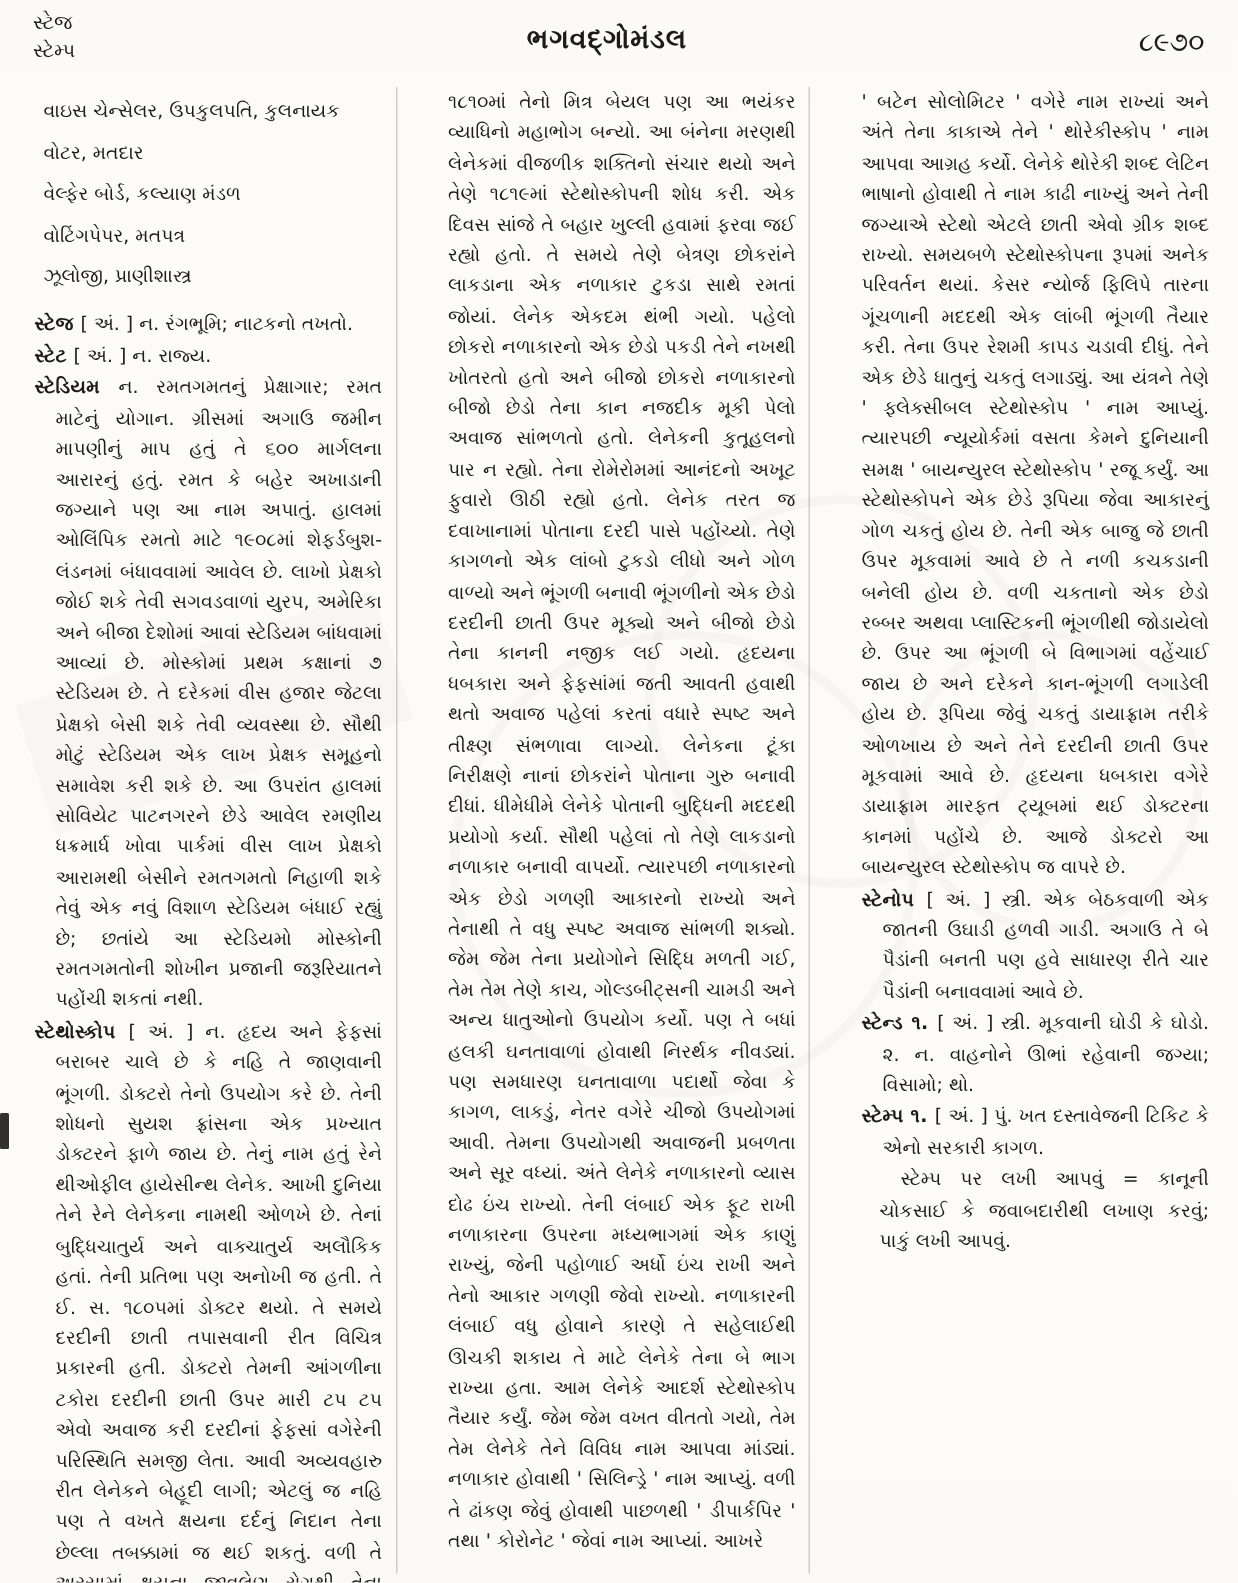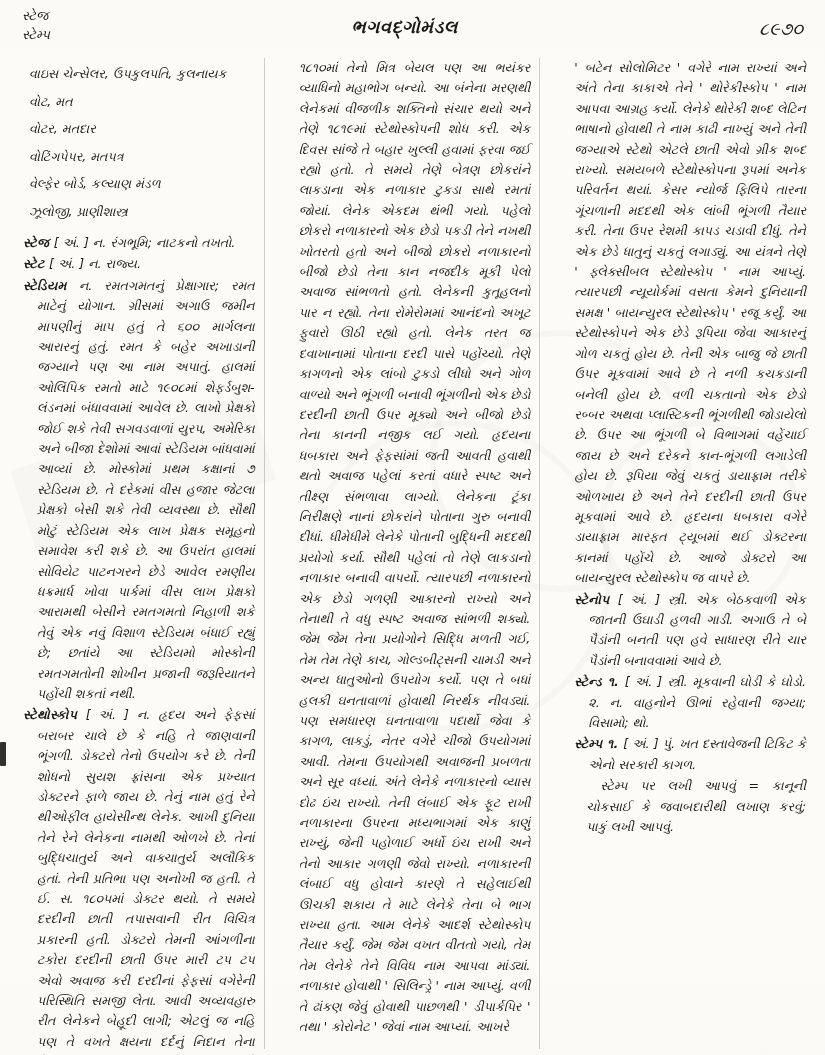--- a/index.html
+++ b/index.html
@@ -2,21 +2,21 @@
 <html><head>
 <meta charset="utf-8">
 <style>
   html,body{margin:0;padding:0;}
   body{
     width:825px;height:1055px;overflow:hidden;position:relative;
     background:#fcfbf8;
     font-family:"DejaVu Sans","Liberation Sans",sans-serif;
     color:#1c1b18;
   }
-  .scan-page{position:absolute;inset:0;background:linear-gradient(180deg,#fbfaf6 0%,#fcfbf8 8%,#fcfbf8 92%,#faf9f5 100%);font-style:italic;}
+  .scan-page{position:absolute;inset:0;background:linear-gradient(180deg,#fbfaf6 0%,#fcfbf8 8%,#fcfbf8 92%,#faf9f5 100%);}
   
   .page-header{
     position:absolute;top:6px;left:22px;right:22px;height:52px;
     display:flex;justify-content:space-between;align-items:flex-start;
     font-size:13px;
   }
   .guide-words{line-height:19px;}
   .page-title{font-weight:bold;font-size:18px;padding-top:10px;letter-spacing:.5px;}
   .page-number{font-size:18px;padding-top:12px;}
   
@@ -60,24 +60,23 @@
       <div>સ્ટેમ્પ</div>
     </div>
     <div class="page-title">ભગવદ્ગોમંડલ</div>
     <div class="page-number">૮૯૭૦</div>
   </div>
 
   <div class="page-body">
     <div class="col col-1">
         <div class="glossary">
           <div>વાઇસ ચેન્સેલર, ઉપકુલપતિ, કુલનાયક</div>
-          <div>વોટ, મત</div>
           <div>વોટર, મતદાર</div>
+          <div>વેલ્ફેર બોર્ડ, કલ્યાણ મંડળ</div>
           <div>વોટિંગપેપર, મતપત્ર</div>
-          <div>વેલ્ફેર બોર્ડ, કલ્યાણ મંડળ</div>
           <div>ઝૂલોજી, પ્રાણીશાસ્ત્ર</div>
         </div>
         <p class="entry"><b class="headword">સ્ટેજ </b>[ અં. ] ન. રંગભૂમિ; નાટકનો તખતો.</p>
         <p class="entry"><b class="headword">સ્ટેટ </b>[ અં. ] ન. રાજ્ય.</p>
         <p class="entry"><b class="headword">સ્ટેડિયમ </b>ન. રમતગમતનું પ્રેક્ષાગાર; રમત માટેનું યોગાન. ગ્રીસમાં અગાઉ જમીન માપણીનું માપ હતું તે ૬૦૦ માર્ગલના આરારનું હતું. રમત કે બહેર અખાડાની જગ્યાને પણ આ નામ અપાતું. હાલમાં ઓલિંપિક રમતો માટે ૧૯૦૮માં શેફર્ડબુશ-લંડનમાં બંધાવવામાં આવેલ છે. લાખો પ્રેક્ષકો જોઈ શકે તેવી સગવડવાળાં યુરપ, અમેરિકા અને બીજા દેશોમાં આવાં સ્ટેડિયમ બાંધવામાં આવ્યાં છે. મોસ્કોમાં પ્રથમ કક્ષાનાં ૭ સ્ટેડિયમ છે. તે દરેકમાં વીસ હજાર જેટલા પ્રેક્ષકો બેસી શકે તેવી વ્યવસ્થા છે. સૌથી મોટું સ્ટેડિયમ એક લાખ પ્રેક્ષક સમૂહનો સમાવેશ કરી શકે છે. આ ઉપરાંત હાલમાં સોવિયેટ પાટનગરને છેડે આવેલ રમણીય ધક્રમાર્ધ ખોવા પાર્કમાં વીસ લાખ પ્રેક્ષકો આરામથી બેસીને રમતગમતો નિહાળી શકે તેવું એક નવું વિશાળ સ્ટેડિયમ બંધાઈ રહ્યું છે; છતાંયે આ સ્ટેડિયમો મોસ્કોની રમતગમતોની શોખીન પ્રજાની જરૂરિયાતને પહોંચી શકતાં નથી.</p>
         <p class="entry"><b class="headword">સ્ટેથોસ્કોપ </b>[ અં. ] ન. હૃદય અને ફેફસાં બરાબર ચાલે છે કે નહિ તે જાણવાની ભૂંગળી. ડોક્ટરો તેનો ઉપયોગ કરે છે. તેની શોધનો સુયશ ફ્રાંસના એક પ્રખ્યાત ડોક્ટરને ફાળે જાય છે. તેનું નામ હતું રેને થીઓફીલ હાયેસીન્થ લેનેક. આખી દુનિયા તેને રેને લેનેકના નામથી ઓળખે છે. તેનાં બુદ્ધિચાતુર્ય અને વાક્ચાતુર્ય અલૌકિક હતાં. તેની પ્રતિભા પણ અનોખી જ હતી. તે ઈ. સ. ૧૮૦૫માં ડોક્ટર થયો. તે સમયે દરદીની છાતી તપાસવાની રીત વિચિત્ર પ્રકારની હતી. ડોક્ટરો તેમની આંગળીના ટકોરા દરદીની છાતી ઉપર મારી ટપ ટપ એવો અવાજ કરી દરદીનાં ફેફસાં વગેરેની પરિસ્થિતિ સમજી લેતા. આવી અવ્યવહારુ રીત લેનેકને બેહૂદી લાગી; એટલું જ નહિ પણ તે વખતે ક્ષયના દર્દનું નિદાન તેના છેલ્લા તબક્કામાં જ થઈ શકતું. વળી તે અરસામાં ક્ષયના જીવલેણ રોગથી તેના ભાઈનું મૃત્યુ થયું. થોડા જ વખતના અંતરે લગભગ</p>
       </div>
     <div class="col col-2">
         <p class="cont">૧૮૧૦માં તેનો મિત્ર બેયલ પણ આ ભયંકર વ્યાધિનો મહાભોગ બન્યો. આ બંનેના મરણથી લેનેકમાં વીજળીક શક્તિનો સંચાર થયો અને તેણે ૧૮૧૯માં સ્ટેથોસ્કોપની શોધ કરી. એક દિવસ સાંજે તે બહાર ખુલ્લી હવામાં ફરવા જઈ રહ્યો હતો. તે સમયે તેણે બેત્રણ છોકરાંને લાકડાના એક નળાકાર ટુકડા સાથે રમતાં જોયાં. લેનેક એકદમ થંભી ગયો. પહેલો છોકરો નળાકારનો એક છેડો પકડી તેને નખથી ખોતરતો હતો અને બીજો છોકરો નળાકારનો બીજો છેડો તેના કાન નજદીક મૂકી પેલો અવાજ સાંભળતો હતો. લેનેકની કુતૂહલનો પાર ન રહ્યો. તેના રોમેરોમમાં આનંદનો અખૂટ ફુવારો ઊઠી રહ્યો હતો. લેનેક તરત જ દવાખાનામાં પોતાના દરદી પાસે પહોંચ્યો. તેણે કાગળનો એક લાંબો ટુકડો લીધો અને ગોળ વાળ્યો અને ભૂંગળી બનાવી ભૂંગળીનો એક છેડો દરદીની છાતી ઉપર મૂક્યો અને બીજો છેડો તેના કાનની નજીક લઈ ગયો. હૃદયના ધબકારા અને ફેફસાંમાં જતી આવતી હવાથી થતો અવાજ પહેલાં કરતાં વધારે સ્પષ્ટ અને તીક્ષ્ણ સંભળાવા લાગ્યો. લેનેકના ટૂંકા નિરીક્ષણે નાનાં છોકરાંને પોતાના ગુરુ બનાવી દીધાં. ધીમેધીમે લેનેકે પોતાની બુદ્ધિની મદદથી પ્રયોગો કર્યા. સૌથી પહેલાં તો તેણે લાકડાનો નળાકાર બનાવી વાપર્યો. ત્યારપછી નળાકારનો એક છેડો ગળણી આકારનો રાખ્યો અને તેનાથી તે વધુ સ્પષ્ટ અવાજ સાંભળી શક્યો. જેમ જેમ તેના પ્રયોગોને સિદ્ધિ મળતી ગઈ, તેમ તેમ તેણે કાચ, ગોલ્ડબીટ્સની ચામડી અને અન્ય ધાતુઓનો ઉપયોગ કર્યો. પણ તે બધાં હલકી ઘનતાવાળાં હોવાથી નિરર્થક નીવડ્યાં. પણ સમધારણ ઘનતાવાળા પદાર્થો જેવા કે કાગળ, લાકડું, નેતર વગેરે ચીજો ઉપયોગમાં આવી. તેમના ઉપયોગથી અવાજની પ્રબળતા અને સૂર વધ્યાં. અંતે લેનેકે નળાકારનો વ્યાસ દોઢ ઇંચ રાખ્યો. તેની લંબાઈ એક ફૂટ રાખી નળાકારના ઉપરના મધ્યભાગમાં એક કાણું રાખ્યું, જેની પહોળાઈ અર્ધો ઇંચ રાખી અને તેનો આકાર ગળણી જેવો રાખ્યો. નળાકારની લંબાઈ વધુ હોવાને કારણે તે સહેલાઈથી ઊચકી શકાય તે માટે લેનેકે તેના બે ભાગ રાખ્યા હતા. આમ લેનેકે આદર્શ સ્ટેથોસ્કોપ તૈયાર કર્યું. જેમ જેમ વખત વીતતો ગયો, તેમ તેમ લેનેકે તેને વિવિધ નામ આપવા માંડ્યાં. નળાકાર હોવાથી ' સિલિન્ડ્રે ' નામ આપ્યું. વળી તે ઢાંકણ જેવું હોવાથી પાછળથી ' ડીપાર્કપિર ' તથા ' કોરોનેટ ' જેવાં નામ આપ્યાં. આખરે</p>
       </div>

